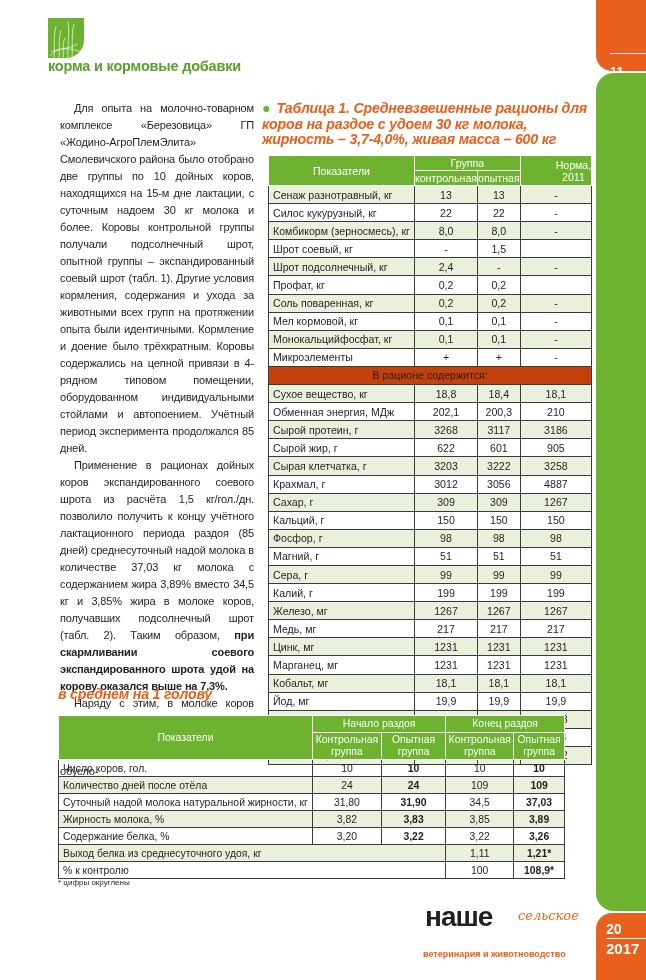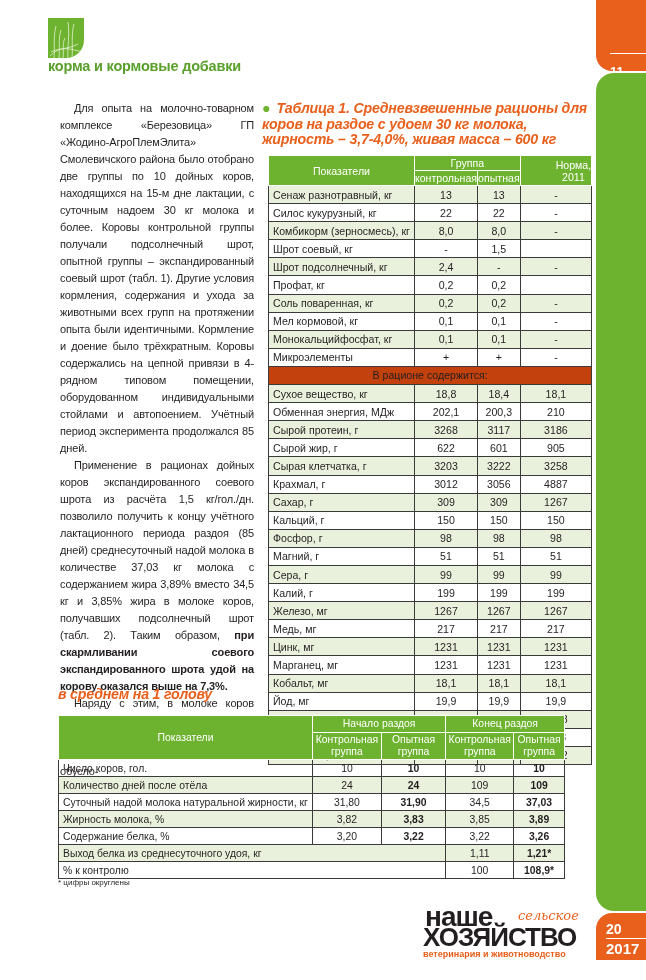--- a/index.html
+++ b/index.html
@@ -4,21 +4,21 @@
 <style>
   * { box-sizing: border-box; margin: 0; padding: 0; }
   html, body { width: 646px; height: 980px; background: #ffffff; overflow: hidden; }
   body { position: relative; font-family: "Liberation Sans", "DejaVu Sans", sans-serif; color: #231f20; }
 
   
   .tab-top { position: absolute; left: 596px; top: 0; width: 50px; height: 71px; background: #e8601c; border-bottom-left-radius: 16px; }
   .tab-top .num { position: absolute; left: 14px; top: 36px; color: #fff; font-weight: bold; font-size: 13px; margin-top: 28px; }
   .tab-top .line { position: absolute; left: 14px; top: 53px; width: 36px; height: 1px; background: #fff; }
   .green-band { position: absolute; left: 596px; top: 73px; width: 50px; height: 838px; background: #6db32f; border-top-left-radius: 18px; border-bottom-left-radius: 18px; }
-  .tab-bottom { position: absolute; left: 596px; top: 913px; width: 50px; height: 47px; background: #e8601c; border-top-left-radius: 16px; }
+  .tab-bottom { position: absolute; left: 596px; top: 913px; width: 50px; height: 68px; background: #e8601c; border-top-left-radius: 16px; }
   .tab-bottom .num { position: absolute; left: 10px; top: 8px; color: #fff; font-weight: bold; font-size: 14px; }
   .tab-bottom .line { position: absolute; left: 10px; top: 25px; width: 40px; height: 1px; background: #fff; }
   .tab-bottom .year { position: absolute; left: 10px; top: 27px; color: #fff; font-weight: bold; font-size: 15px; }
 
   
   .logo-box { position: absolute; left: 48px; top: 18px; width: 36px; height: 40px; background: #6db32f; border-bottom-right-radius: 18px; overflow: hidden; }
   .section-title { position: absolute; left: 48px; top: 58px; color: #5aa02c; font-weight: bold; font-size: 14.5px; letter-spacing: -0.2px; }
 
   
   .article { position: absolute; left: 60px; top: 100px; width: 194px; font-size: 11px; line-height: 17px; text-align: justify; letter-spacing: -0.15px; }
@@ -375,15 +375,14 @@
         <td class="c">100</td>
         <td class="c b">108,9*</td>
       </tr>
     </tbody>
 </table>
 <div class="foot">* цифры округлены</div>
 
 <div class="mag">
   <span class="l1">наше</span>
   <span class="script">сельское</span>
-  <span class="l2">ХОЗЯЙСТВО</span>
   <span class="sub">ветеринария и животноводство</span>
 </div>
 
 </body></html>

